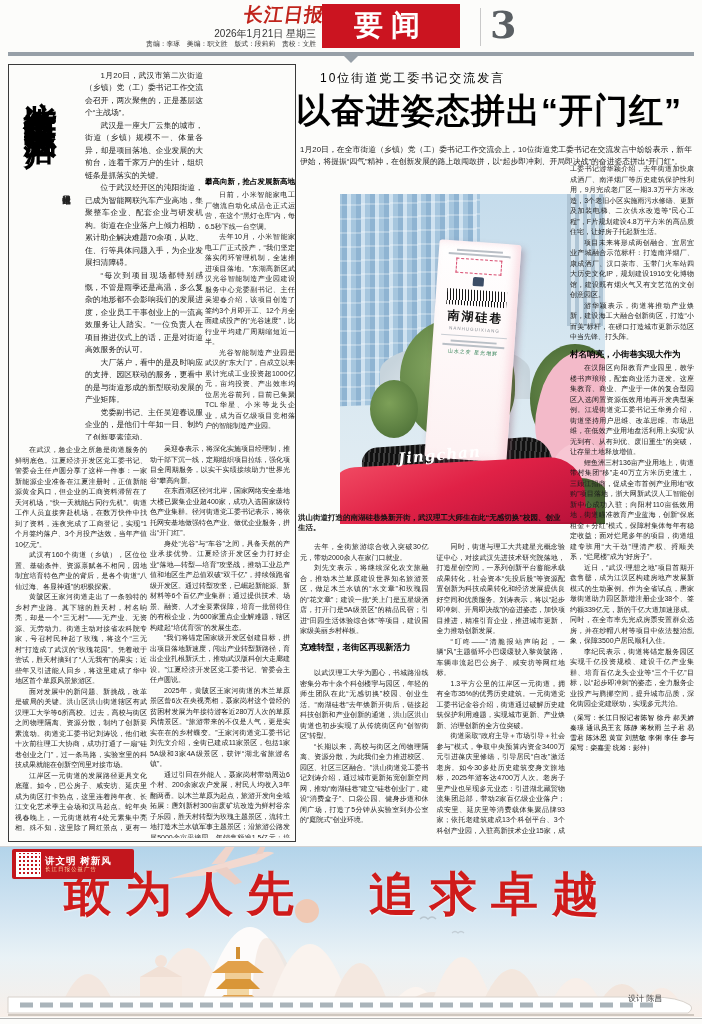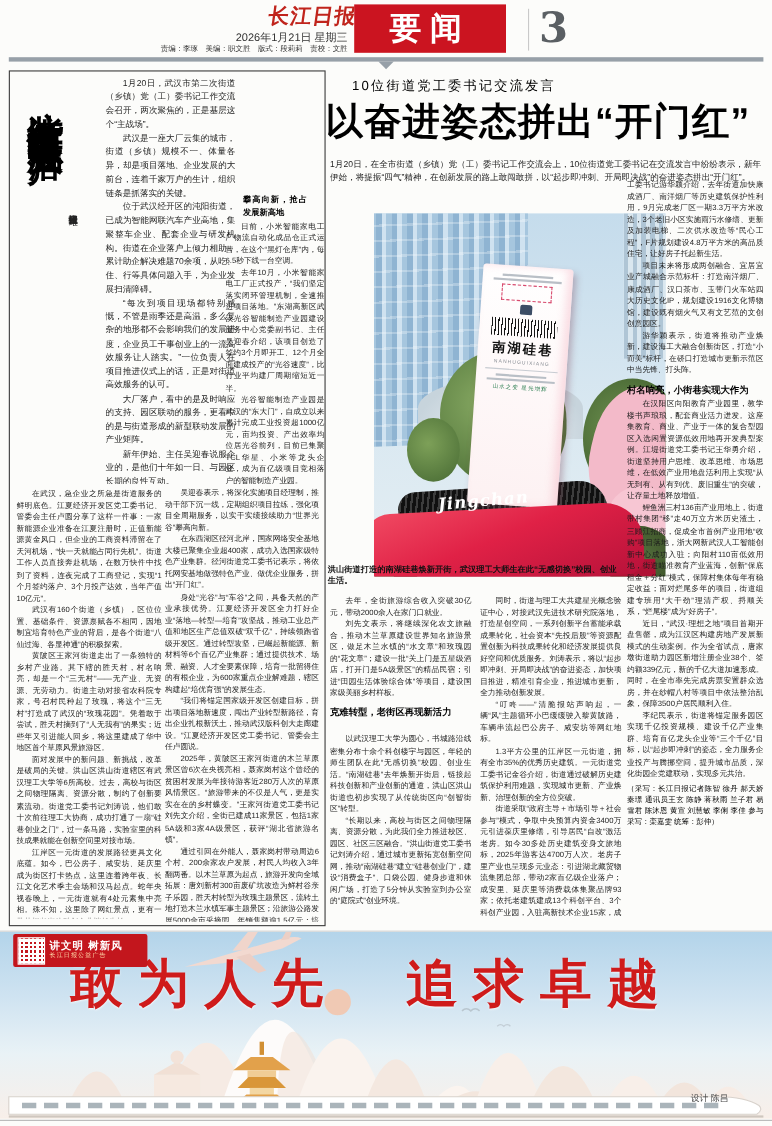--- a/index.html
+++ b/index.html
@@ -21,26 +21,26 @@
   
   .bt{text-align:justify;color:#1c1c1c;}
   .bt p{margin:0;text-indent:2em;}
   .bt p.cont{text-indent:0;}
   .sub{font-weight:900;font-size:9px;margin:4px 0 15px;color:#000;letter-spacing:0;}
   
   .left-box{position:absolute;left:8px;top:64px;width:288px;height:778px;border:1px solid #3a3a3a;box-sizing:border-box;}
   .v-headline{position:absolute;left:8px;top:10px;height:430px;margin:0;writing-mode:vertical-rl;
         font-family:"Liberation Serif",serif;font-size:33px;font-weight:900;letter-spacing:3px;color:#000;}
   .v-byline{position:absolute;left:52px;top:124px;height:130px;writing-mode:vertical-rl;font-size:8.5px;color:#222;}
-  .lt-col{position:absolute;left:76px;top:5px;width:118px;height:370px;overflow:hidden;font-size:7.8px;line-height:1.6;margin-left:11px;}
+  .lt-col{position:absolute;left:76px;top:5px;width:118px;height:370px;overflow:hidden;font-size:7.8px;line-height:1.6;}
   .lb-col{position:absolute;left:6px;top:380px;width:132px;height:390px;overflow:hidden;font-size:7px;line-height:1.5;}
   
   .m2-col{position:absolute;left:150px;top:444px;width:140px;height:394px;overflow:hidden;font-size:7px;line-height:1.5;}
   .m1-col{position:absolute;left:205px;top:176px;width:90px;height:264px;overflow:hidden;font-size:7px;line-height:1.5;}
-  .m1-col .sub{font-size:7.5px;margin:0 16px 3px;}
+  .m1-col .sub{font-size:7.5px;margin:0 0 3px;}
   
   .kicker{position:absolute;left:320px;top:70px;font-size:12px;letter-spacing:2px;color:#000;}
   .headline{position:absolute;left:296px;top:88px;width:400px;margin:0;font-size:34px;font-weight:900;
         letter-spacing:1px;color:#000;font-family:"Liberation Sans",sans-serif;}
   .lede{position:absolute;left:300px;top:144px;width:392px;font-size:7.8px;line-height:1.55;color:#222;text-align:justify;margin:0;}
   
   .photo{position:absolute;left:300px;top:178px;width:265px;height:330px;overflow:hidden;
         background:linear-gradient(180deg,#c5dcec 0%,#d9e8f1 55%,#e4eef3 100%);}
   .ph-tower-left{position:absolute;left:-12px;top:-6px;width:152px;height:216px;transform:skewY(-2deg);
         background:repeating-linear-gradient(90deg,#8fb4d2 0 5px,#cfe2f0 5px 9px,#a6c6de 9px 14px),
@@ -128,21 +128,21 @@
 
   <section class="left-box">
     <h1 class="v-headline">这些街道何以吸引大厂落户</h1>
     <div class="v-byline">长江日报记者张维纳</div>
     <div class="lt-col bt">
       <p>1月20日，武汉市第二次街道（乡镇）党（工）委书记工作交流会召开，两次聚焦的，正是基层这个“主战场”。</p>
       <p>武汉是一座大厂云集的城市，街道（乡镇）规模不一、体量各异，却是项目落地、企业发展的大前台，连着千家万户的生计，组织链条是抓落实的关键。</p>
       <p>位于武汉经开区的沌阳街道，已成为智能网联汽车产业高地，集聚整车企业、配套企业与研发机构。街道在企业落户上倾力相助，累计助企解决难题70余项，从吃、住、行等具体问题入手，为企业发展扫清障碍。</p>
       <p>“每次到项目现场都特别感慨，不管是雨季还是高温，多么复杂的地形都不会影响我们的发展进度，企业员工干事创业上的一流高效服务让人踏实。”一位负责人在项目推进仪式上的话，正是对街道高效服务的认可。</p>
       <p>大厂落户，看中的是及时响应的支持、园区联动的服务，更看中的是与街道形成的新型联动发展的产业矩阵。</p>
-      <p>新年伊始、主任吴迎春说服企业的，是他们十年如一日、与园区长期的良性互动。</p>
+      <p>党委副书记、主任吴迎春说服企业的，是他们十年如一日、制约了创新要素流动。</p>
     </div>
     <div class="lb-col bt">
       <p>在武汉，急企业之所急是街道服务的鲜明底色。江夏经济开发区党工委书记、管委会主任卢圆分享了这样一件事：一家新能源企业准备在江夏注册时，正值新能源黄金风口，但企业的工商资料滞留在了天河机场，“快一天就能占同行先机”。街道工作人员直接奔赴机场，在数万快件中找到了资料，连夜完成了工商登记，实现“1个月签约落户、3个月投产达效，当年产值10亿元”。</p>
       <p>武汉有160个街道（乡镇），区位位置、基础条件、资源禀赋各不相同，因地制宜培育特色产业的背后，是各个街道“八仙过海、各显神通”的积极探索。</p>
       <p>黄陂区王家河街道走出了一条独特的乡村产业路。其下辖的胜天村，村名响亮，却是一个“三无村”——无产业、无资源、无劳动力。街道主动对接省农科院专家，号召村民种起了玫瑰，将这个“三无村”打造成了武汉的“玫瑰花园”。凭着敢于尝试，胜天村摘到了“人无我有”的果实；近些年又引进能人回乡，将这里建成了华中地区首个草原风景旅游区。</p>
       <p>面对发展中的新问题、新挑战，改革是破局的关键。洪山区洪山街道辖区有武汉理工大学等6所高校。过去，高校与街区之间物理隔离、资源分散，制约了创新要素流动。街道党工委书记刘涛说，他们敢十次前往理工大协商，成功打通了一扇“硅巷创业之门”，过一条马路，实验室里的科技成果就能在创新空间里对接市场。</p>
       <p>江岸区一元街道的发展路径更具文化底蕴。如今，巴公房子、咸安坊、延庆里成为街区打卡热点，这里连着跨年夜、长江文化艺术季主会场和汉马起点。蛇年央视春晚上，一元街道就有4处元素集中亮相。殊不知，这里除了网红景点，更有一批扎根老街的科创企业悄然生长。</p>
     </div>
   </section>
 

